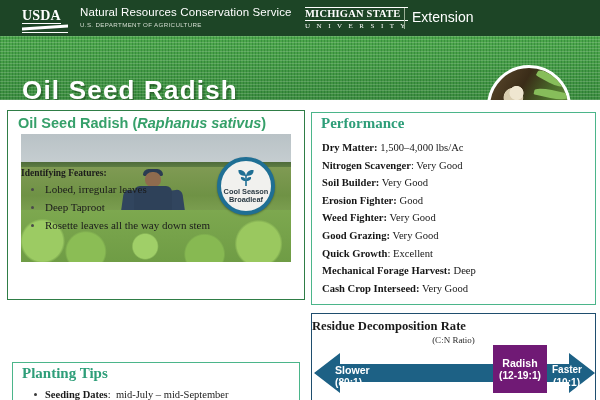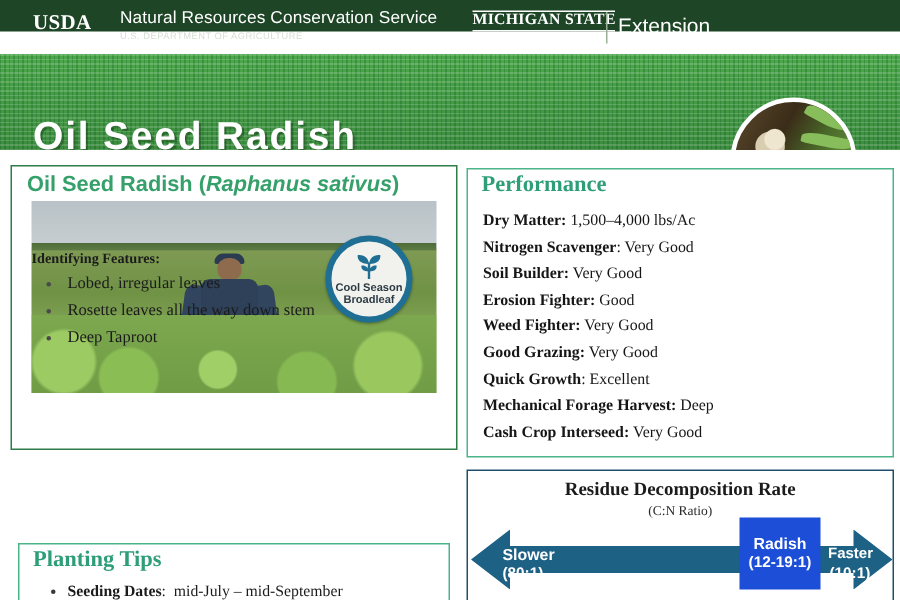--- a/index.html
+++ b/index.html
@@ -5,21 +5,21 @@
   html,body{margin:0;padding:0;}
   body{
     width:600px;height:400px;overflow:hidden;
     background:#ffffff;
     font-family:"Liberation Serif", serif;
   }
   .page{position:relative;width:600px;height:400px;}
 
   
   .topbar{
-    position:absolute;left:0;top:0;width:600px;height:21px;
+    position:absolute;left:0;top:0;width:600px;height:52px;
     background:#1d4526;
   }
   .usda-logo{
     position:absolute;left:22px;top:6px;width:50px;height:24px;
   }
   .usda-word{
     font-family:"Liberation Serif", serif;
     font-weight:bold;font-size:14px;color:#ffffff;
     letter-spacing:0.2px;line-height:14px;
     border-bottom:1.5px solid #ffffff;
@@ -46,21 +46,21 @@
     position:absolute;left:80px;top:21px;
     font-family:"Liberation Sans", sans-serif;
     font-size:6.2px;color:#d6dfd3;letter-spacing:0.35px;
   }
 
   .msu-block{position:absolute;left:305px;top:7px;}
   .msu-top{
     font-family:"Liberation Serif", serif;
     font-weight:bold;font-size:10.5px;color:#ffffff;letter-spacing:0.2px;
     border-top:1px solid #ffffff;border-bottom:1px solid #ffffff;
-    padding:0px 0 0px 0;line-height:12px;margin-left:10px;
+    padding:0px 0 0px 0;line-height:12px;
   }
   .msu-bot{
     font-family:"Liberation Serif", serif;
     font-size:7px;color:#ffffff;letter-spacing:2.4px;line-height:10px;
   }
   .msu-divider{
     position:absolute;left:404px;top:8px;width:1px;height:21px;background:#9bb097;
   }
   .ext-word{
     position:absolute;left:412px;top:9px;
@@ -219,32 +219,32 @@
     font-family:"Liberation Serif", serif;font-size:10.6px;color:#161616;line-height:17.6px;
   }
   .perf-list li b{font-weight:bold;}
 
   
   .residue{
     position:absolute;left:311px;top:313px;width:285px;height:93px;
     border:1.6px solid #1f4e6e;background:#ffffff;box-sizing:border-box;
   }
   .res-title{
-    position:absolute;left:0;top:5px;width:100%;text-align:center;
+    position:absolute;left:0;top:5px;width:100%;
     font-family:"Liberation Serif", serif;font-weight:bold;font-size:12.6px;color:#1b1b1b;
   }
   .res-sub{
     position:absolute;left:0;top:21px;width:100%;text-align:center;
     font-family:"Liberation Serif", serif;font-size:9px;color:#2a2a2a;
   }
   .res-arrow{
     position:absolute;left:2px;top:39px;width:281px;height:40px;
   }
   .res-chip{
-    position:absolute;left:181px;top:31px;width:54px;height:48px;background:#1d4ed8;
+    position:absolute;left:181px;top:31px;width:54px;height:48px;background:#701a75;
   }
   .res-chip .c1{
     position:absolute;left:0;top:12px;width:100%;text-align:center;
     font-family:"Liberation Sans", sans-serif;font-weight:bold;font-size:10.6px;color:#ffffff;
   }
   .res-chip .c2{
     position:absolute;left:0;top:25px;width:100%;text-align:center;
     font-family:"Liberation Sans", sans-serif;font-weight:bold;font-size:10.2px;color:#ffffff;
   }
   .res-lbl{position:absolute;font-family:"Liberation Sans", sans-serif;font-weight:bold;color:#ffffff;}
@@ -310,22 +310,22 @@
       <path d="M11 13 C7 13 5.5 11 6 9 C9 8.8 10.7 10.5 11 13 Z" fill="#1f6f94"></path>
       <path d="M11 13 C15 13 16.5 11 16 9 C13 8.8 11.3 10.5 11 13 Z" fill="#1f6f94"></path>
     </svg>
     <div class="badge-l1">Cool Season</div>
     <div class="badge-l2">Broadleaf</div>
   </div>
 
   <div class="idfeat-title">Identifying Features:</div>
   <ul class="idlist">
     <li>Lobed, irregular leaves</li>
+    <li>Deep Taproot</li>
     <li>Rosette leaves all the way down stem</li>
-    <li>Deep Taproot</li>
   </ul>
 
   <div class="planting">
     <div class="pt-title">Planting Tips</div>
     <ul class="pt-list">
       <li><b>Seeding Dates</b>:&nbsp; <span>mid-July – mid-September</span></li>
     </ul>
   </div>
 
   <div class="perf">

